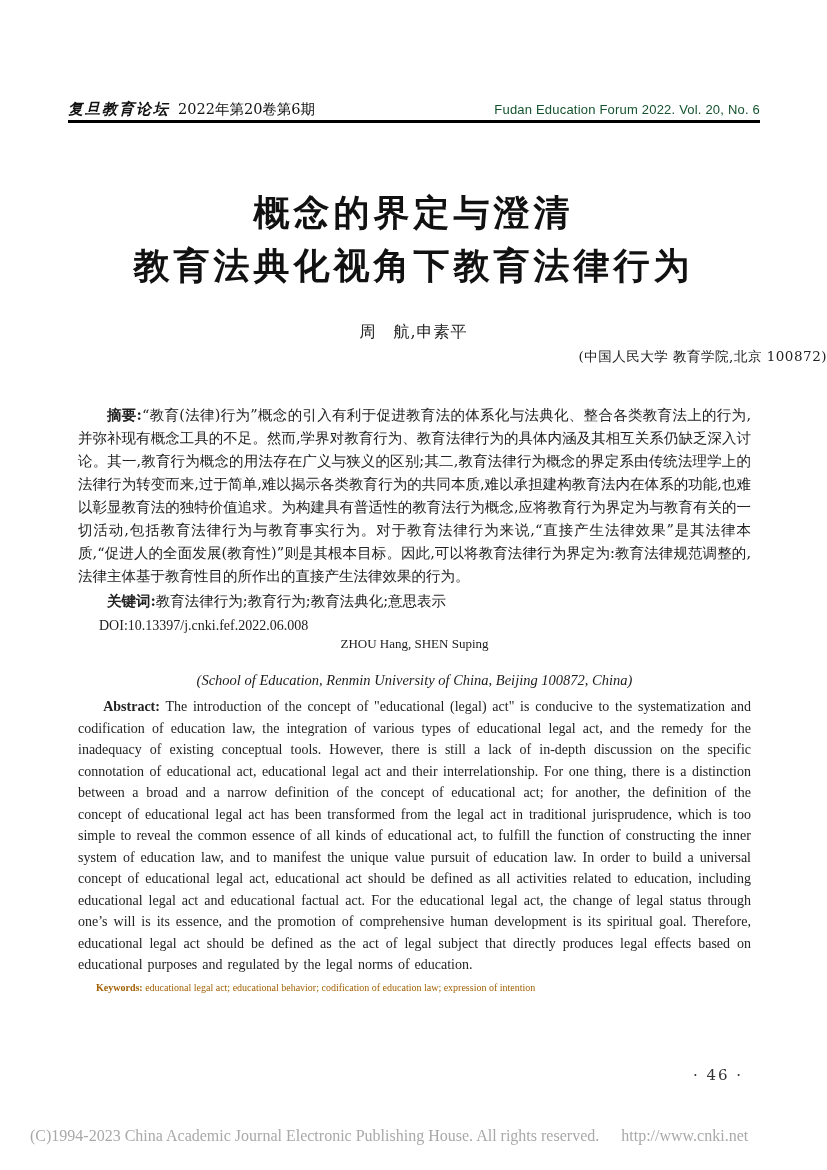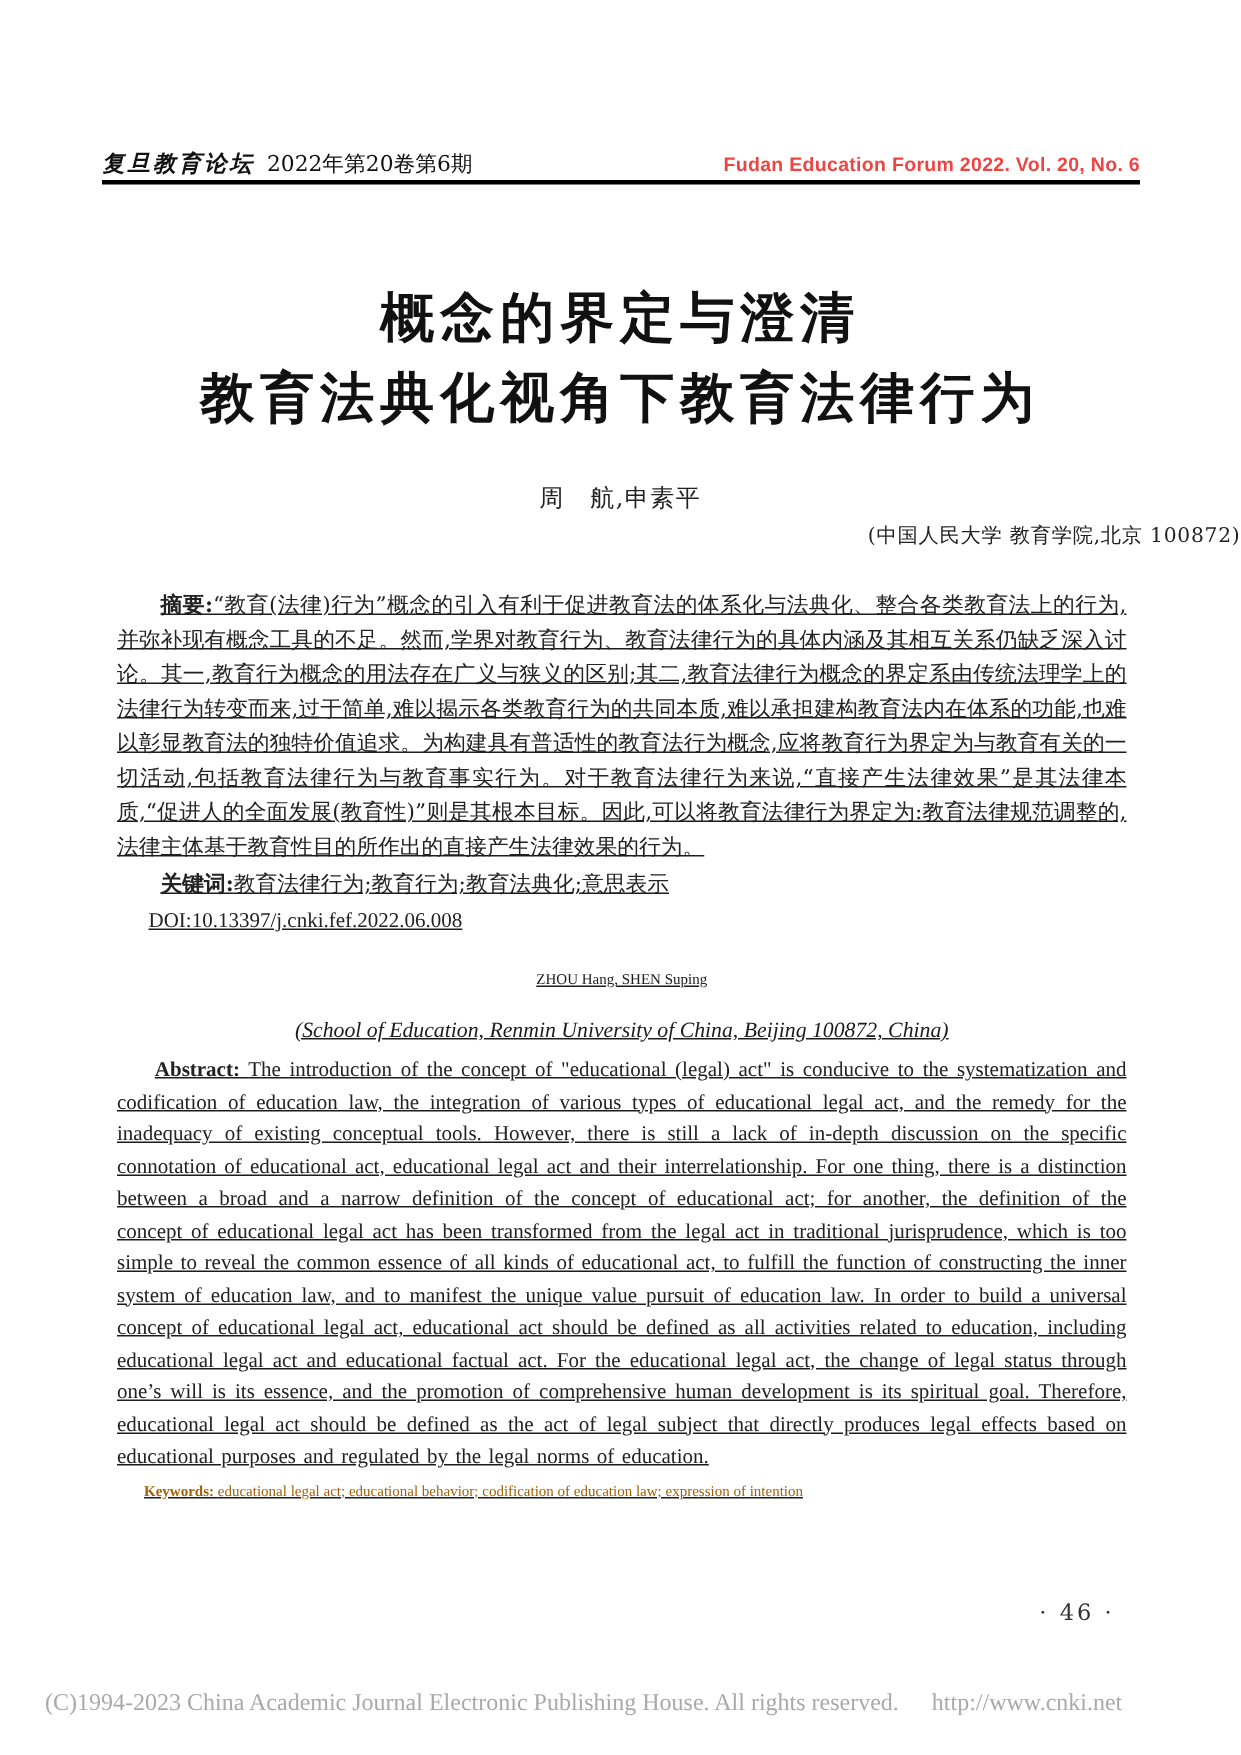--- a/index.html
+++ b/index.html
@@ -9,53 +9,53 @@
     font-family:"DejaVu Serif","Liberation Serif",serif; color:#1c1c1c;
   }
   
   .header {
     position:absolute; top:99px; left:68px; width:692px;
     display:flex; justify-content:space-between; align-items:baseline;
   }
   .journal-cn { font-size:15px; font-weight:bold; font-style:italic; letter-spacing:2px; color:#111; }
   .issue-cn   { font-size:14.5px; margin-left:8px; font-style:normal; color:#111; }
   .journal-en {
-    font-family:"Liberation Sans",sans-serif; font-size:13px; font-weight:bold;
-    letter-spacing:0.2px; color:#ef4444;
+    font-family:"Liberation Sans",sans-serif; font-size:13px; font-weight:normal;
+    letter-spacing:0.2px; color:#14532d;
   }
   .head-rule { position:absolute; top:120px; left:68px; width:692px; height:3px; background:#000; }
 
   
   .cn-title {
     position:absolute; top:186px; left:0; width:100%; text-align:center;
     font-size:36px; font-weight:bold; line-height:53px; letter-spacing:4px; color:#111;
   }
   .cn-authors {
     position:absolute; top:322px; left:0; width:100%; text-align:center;
     font-size:16px; letter-spacing:1px; color:#222;
   }
   .cn-affil {
     position:absolute; top:348px; left:0; width:100%; text-align:right;
     font-size:13.5px; letter-spacing:0.5px; color:#222;
   }
 
   
-  .content { position:absolute; top:392px; left:78px; width:673px;text-decoration:underline; }
+  .content { position:absolute; top:403px; left:78px; width:673px; }
   .lbl { font-weight:bold; }
   .abs-cn {
     margin:0; font-size:14.5px; line-height:23px; text-align:justify;
     text-indent:2em; color:#222;
   }
   .kw-cn { margin:1px 0 0 0; font-size:14.5px; line-height:23px; text-indent:2em; color:#222; }
   .doi   { margin:2px 0 0 0; font-size:14px; line-height:21px; text-indent:1.5em;
            font-family:"Liberation Serif",serif; color:#222; }
 
   .en-title  { margin-top:13px; text-align:center; font-weight:bold; font-size:15.5px;
                font-family:"Liberation Serif",serif; color:#111; }
-  .en-authors{ margin-top:23px; text-align:center; font-size:10px;
+  .en-authors{ margin-top:0; text-align:center; font-size:13px;
                font-family:"Liberation Serif",serif; }
   .en-affil  { margin-top:20px; text-align:center; font-size:14.5px; font-style:italic;
                font-family:"Liberation Serif",serif; }
   .abs-en {
     margin:7px 0 0 0; font-size:14px; line-height:21.5px; text-align:justify;
     text-indent:1.8em; word-spacing:1.5px; font-family:"Liberation Serif",serif; color:#222;
   }
   .kw-en { margin:1px 0 0 0; font-size:10px; line-height:21.5px; text-indent:1.8em;
            font-family:"Liberation Serif",serif; color:#a16207; }
 

